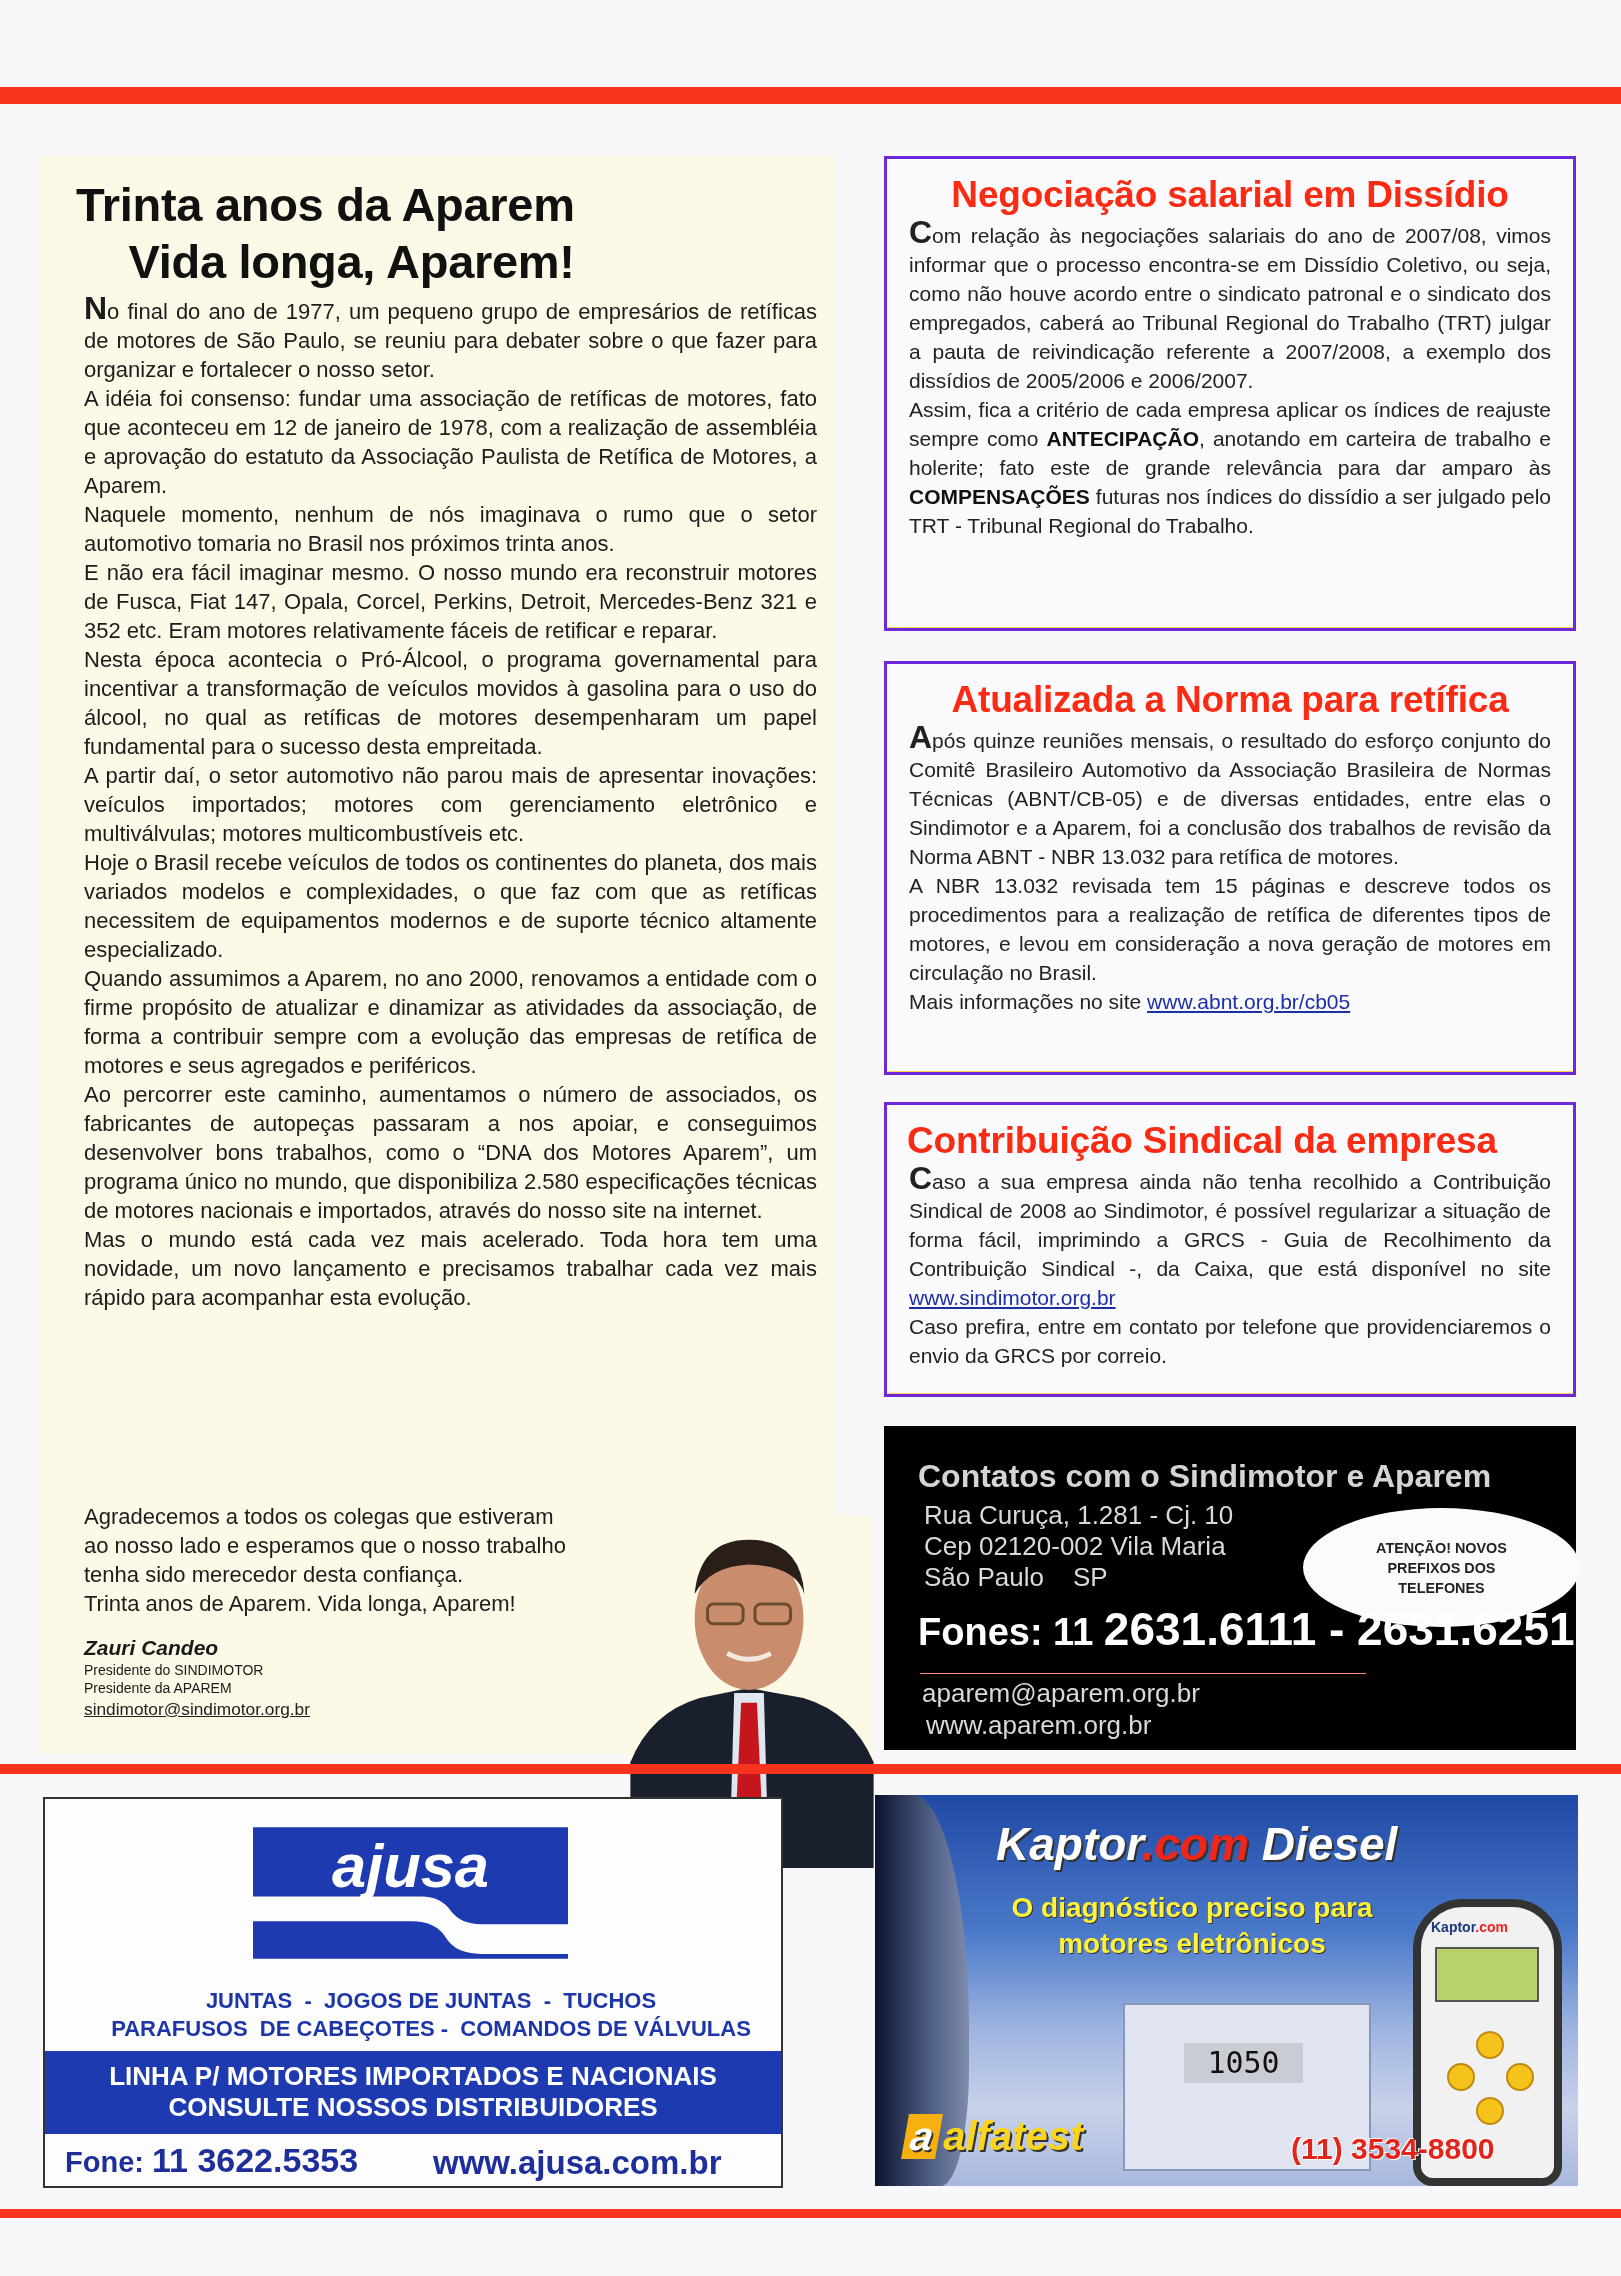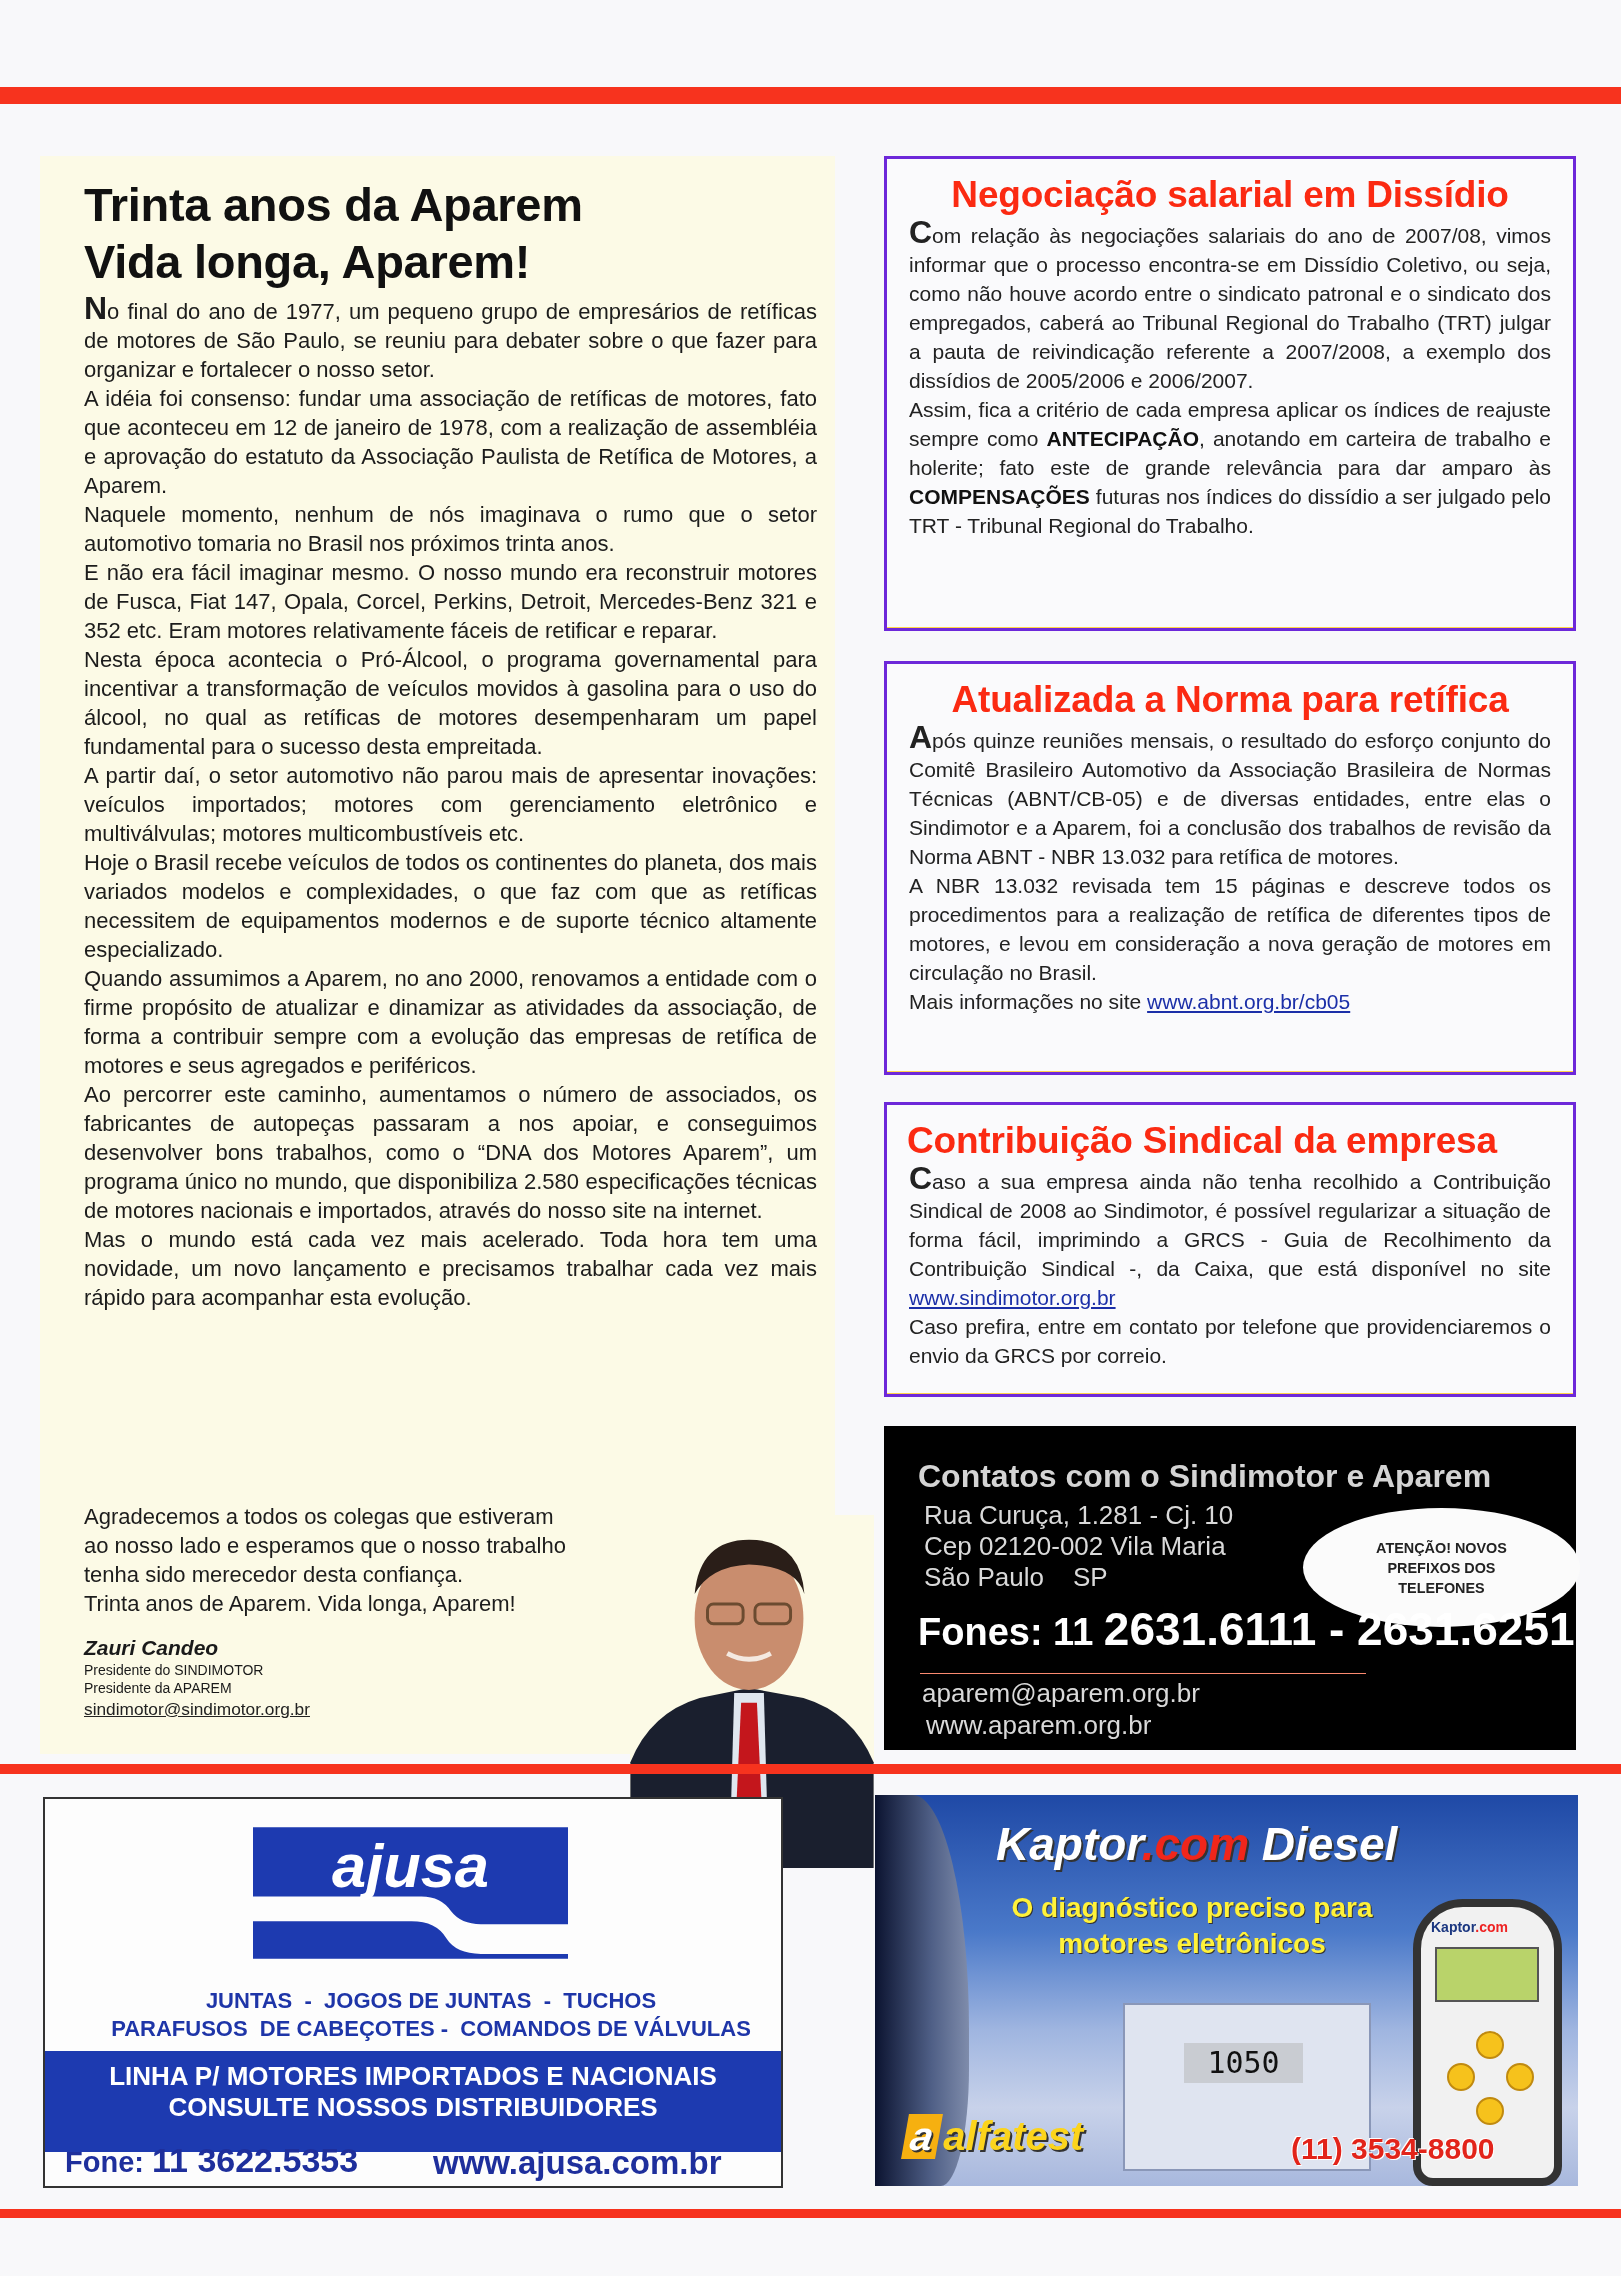--- a/index.html
+++ b/index.html
@@ -5,21 +5,21 @@
   * { box-sizing: border-box; margin: 0; padding: 0; }
   html, body { width: 1622px; height: 2276px; background: #f8f8fa; overflow: hidden; }
   body { position: relative; font-family: "Liberation Sans", sans-serif; color: #1a1a1a; }
   .rule { position: absolute; left: 0; width: 1622px; background: #f7331e; }
   .rule.top { top: 87px; height: 17px; }
   .rule.mid { top: 1764px; height: 10px; }
   .rule.bot { top: 2209px; height: 9px; }
 
   
   .article { position: absolute; left: 40px; top: 156px; width: 795px; height: 1598px; background: #fcfae6; }
-  .article h1 { position: absolute; left: 44px; top: 20px; font-size: 47px; line-height: 57px; font-weight: bold; color: #111; letter-spacing: -0.3px; }
+  .article h1 { position: absolute; left: 36px; top: 20px; font-size: 47px; line-height: 57px; font-weight: bold; color: #111; letter-spacing: -0.3px; text-align: right; }
   .article .body { position: absolute; left: 44px; top: 141px; width: 733px; font-size: 22px; line-height: 29px; text-align: justify; color: #1c1c1c; }
   .article .body p { margin: 0; }
   .dropcap { font-weight: bold; font-size: 32px; line-height: 20px; }
   .article .closing { position: absolute; left: 44px; top: 1346px; width: 554px; font-size: 22px; line-height: 29px; color: #1c1c1c; }
   .sig { position: absolute; left: 44px; top: 1479px; }
   .sig .name { font-weight: bold; font-style: italic; font-size: 21px; line-height: 26px; }
   .sig .role { font-size: 14px; line-height: 18px; }
   .sig .email { font-size: 17.3px; line-height: 24px; text-decoration: underline; color: #222; }
   .photo { position: absolute; left: 590px; top: 1359px; width: 244px; height: 353px; overflow: hidden; background: #fcfae6; }
 
@@ -42,21 +42,21 @@
   .contact .phones { position: absolute; left: 34px; top: 176px; font-size: 38px; font-weight: bold; color: #fff; white-space: nowrap; }
   .contact .phones .big { font-size: 46px; }
   .contact .sep { position: absolute; left: 36px; top: 247px; width: 446px; height: 1px; background: #fb8a70; }
   .contact .email { position: absolute; left: 38px; top: 252px; font-size: 26px; line-height: 31px; }
   .contact .web { position: absolute; left: 42px; top: 284px; font-size: 26px; line-height: 31px; }
 
   
   .ajusa { position: absolute; left: 43px; top: 1797px; width: 740px; height: 391px; background: #fdfdfd; border: 2px solid #333; }
   .ajusa .logo { position: absolute; left: 208px; top: 28px; width: 315px; height: 132px; }
   .ajusa .products { position: absolute; left: 0; top: 188px; width: 100%; text-align: center; color: #1e35a8; font-weight: bold; font-size: 22px; line-height: 28px; padding-left: 36px; }
-  .ajusa .band { position: absolute; left: 0; top: 252px; width: 100%; height: 101px; background: #1d3ab0; color: #fff; text-align: center; font-weight: bold; font-size: 26px; line-height: 31px; padding-top: 10px; }
+  .ajusa .band { position: absolute; left: 0; top: 252px; width: 100%; height: 83px; background: #1d3ab0; color: #fff; text-align: center; font-weight: bold; font-size: 26px; line-height: 31px; padding-top: 10px; }
   .ajusa .fone { position: absolute; left: 20px; top: 342px; font-size: 34px; font-weight: bold; color: #1e2f9c; }
   .ajusa .fone .lbl { font-size: 29px; }
   .ajusa .site { position: absolute; left: 388px; top: 345px; font-size: 33px; font-weight: bold; color: #1e2f9c; }
 
   
   .kaptor { position: absolute; left: 875px; top: 1795px; width: 703px; height: 391px; overflow: hidden;
     background: linear-gradient(180deg, #1f49a6 0%, #4a79c9 35%, #9fb5e0 60%, #c8d2ea 80%, #a8b8dd 100%); }
   .kaptor .face { position: absolute; left: 0; top: 0; width: 94px; height: 391px; background: linear-gradient(90deg,#0b1330 0%, #4f5f86 60%, #7f8cab 100%); border-radius: 0 60% 30% 0; }
   .kaptor .title { position: absolute; left: 121px; top: 22px; font-size: 46px; font-weight: bold; font-style: italic; color: #fff; text-shadow: 2px 2px 0 #333; white-space: nowrap; }
   .kaptor .title .dot { color: #f0261b; }

